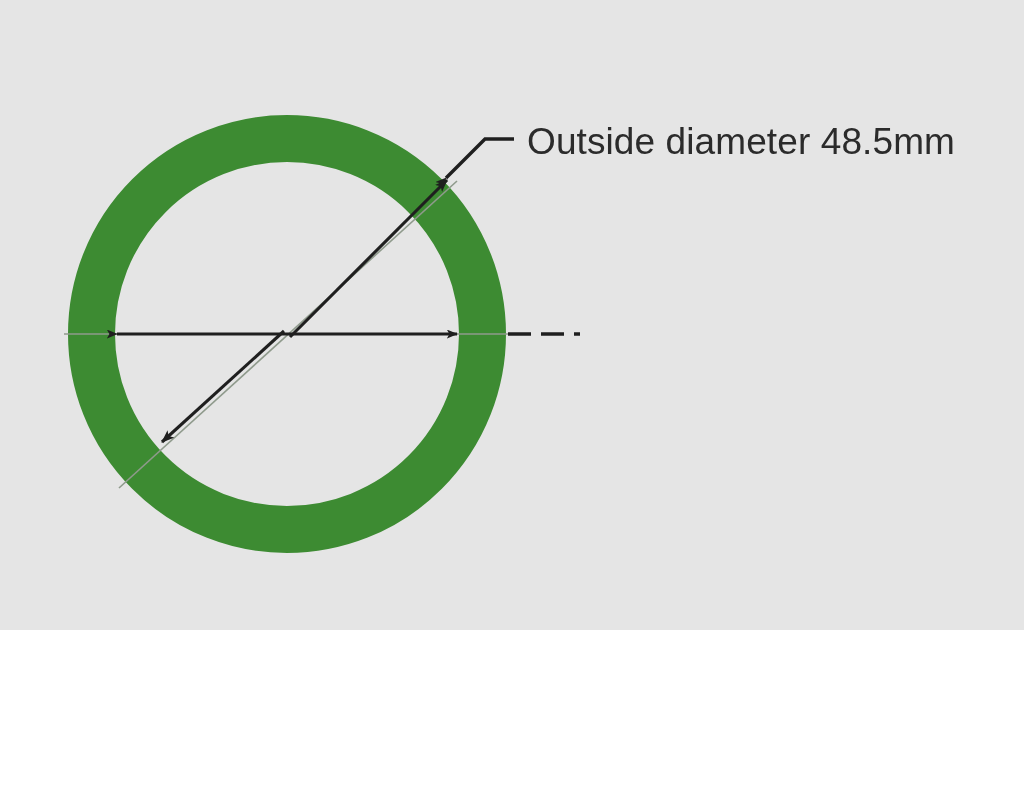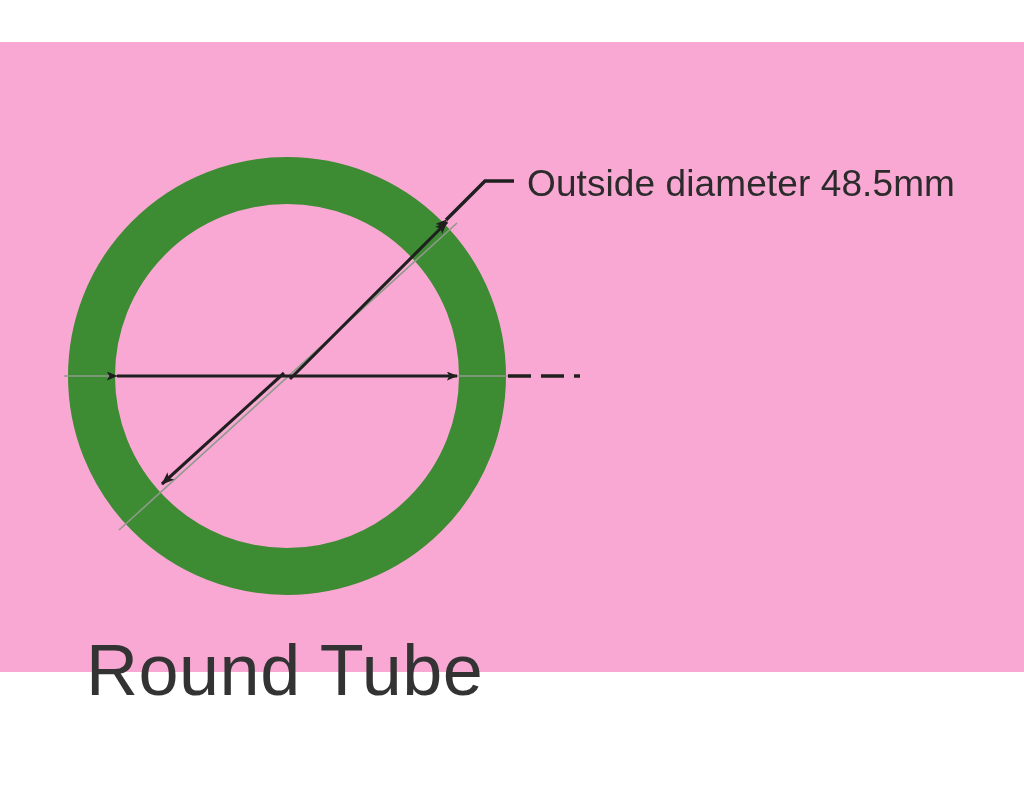--- a/index.html
+++ b/index.html
@@ -10,22 +10,21 @@
   body {
     width: 1024px;
     height: 800px;
     overflow: hidden;
     font-family: "Liberation Sans", sans-serif;
   }
   #diagram-root {
     position: relative;
     width: 1024px;
     height: 630px;
-    background: #f9a8d4;
-    margin-top: 42px;
+    background: #e5e5e5;
   }
   #diagram-svg {
     position: absolute;
     left: 0;
     top: 0;
     width: 1024px;
     height: 800px;
     display: block;
   }
   .dim-label {
@@ -92,15 +91,14 @@
     <line x1="290" y1="337" x2="447" y2="180" stroke="#1f1f1f" stroke-width="3.1" marker-end="url(#arrowhead-diag)"></line>
 
     <line x1="284" y1="331" x2="162" y2="442" stroke="#1f1f1f" stroke-width="3.1" marker-end="url(#arrowhead-diag)"></line>
 
     <polyline points="446,178 485,139 514,139" fill="none" stroke="#1f1f1f" stroke-width="3.4" stroke-linejoin="miter" stroke-linecap="butt" marker-start="url(#arrowhead-start)"></polyline>
   </svg>
 
   <div class="dim-label" id="label-outside-diameter">Outside diameter 48.5mm</div>
 
 
-  <div id="shape-title">Round Tube</div>
 
 </div>
 
 </body></html>

